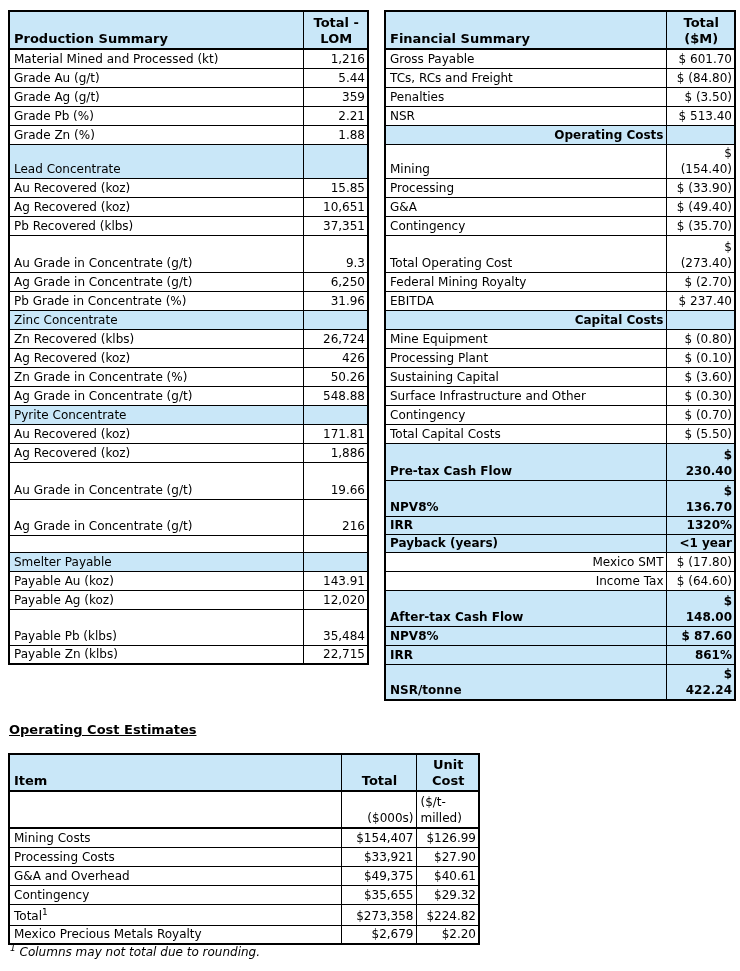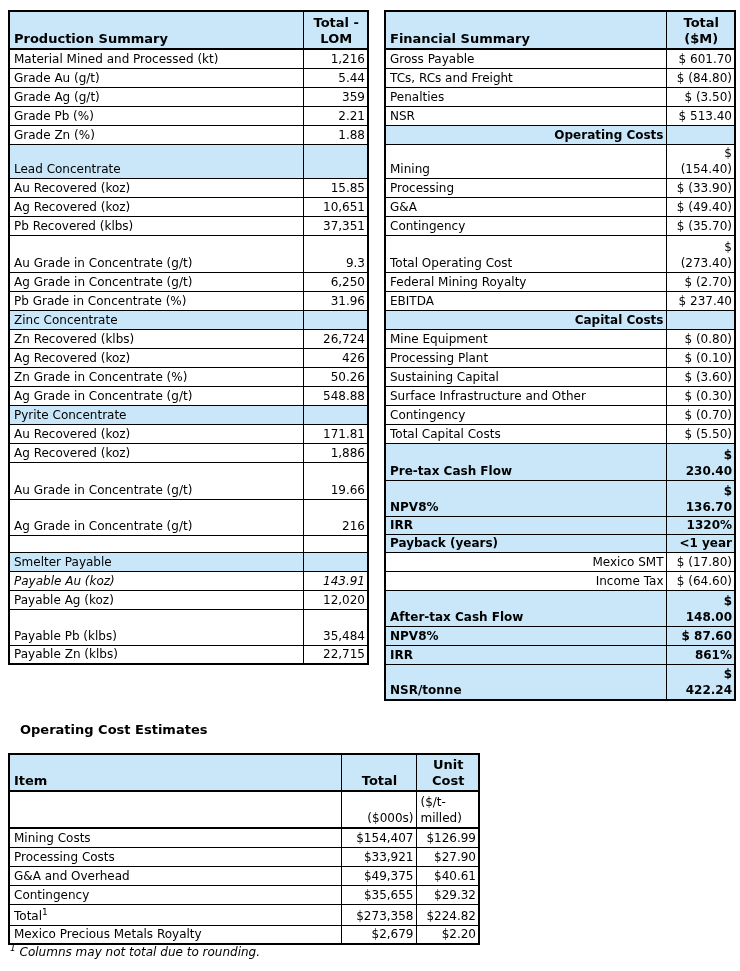--- a/index.html
+++ b/index.html
@@ -129,21 +129,21 @@
           <td class="val">216</td>
         </tr>
         <tr style="height: 17px;">
           <td class="lbl"></td>
           <td class="val"></td>
         </tr>
         <tr class="blue" style="height: 19px;">
           <td class="lbl">Smelter Payable</td>
           <td class="val"></td>
         </tr>
-        <tr style="height: 19px; font-style: italic;">
+        <tr style="height: 19px;">
           <td class="lbl">Payable Au (koz)</td>
           <td class="val">143.91</td>
         </tr>
         <tr style="height: 19px;">
           <td class="lbl">Payable Ag (koz)</td>
           <td class="val">12,020</td>
         </tr>
         <tr style="height: 36px;">
           <td class="lbl">Payable Pb (klbs)</td>
           <td class="val">35,484</td>
@@ -280,21 +280,21 @@
           <td class="lbl">IRR</td>
           <td class="val">861%</td>
         </tr>
         <tr class="blue bold" style="height: 36px;">
           <td class="lbl">NSR/tonne</td>
           <td class="val">$<br>422.24</td>
         </tr>
       </tbody>
   </table>
 
-  <div id="opex-title" style="left:20px;top:722px;">Operating Cost Estimates</div>
+  <div id="opex-title" style="left:9px;top:722px;text-decoration:underline;">Operating Cost Estimates</div>
 
   <table class="grid" id="opex-table" style="left:8px;top:753px;">
     <colgroup>
         <col style="width:332px">
         <col style="width:75px">
         <col style="width:63px">
       </colgroup>
     <tbody>
         <tr class="hdr" style="height:37px">
       <td class="lbl">Item</td>

